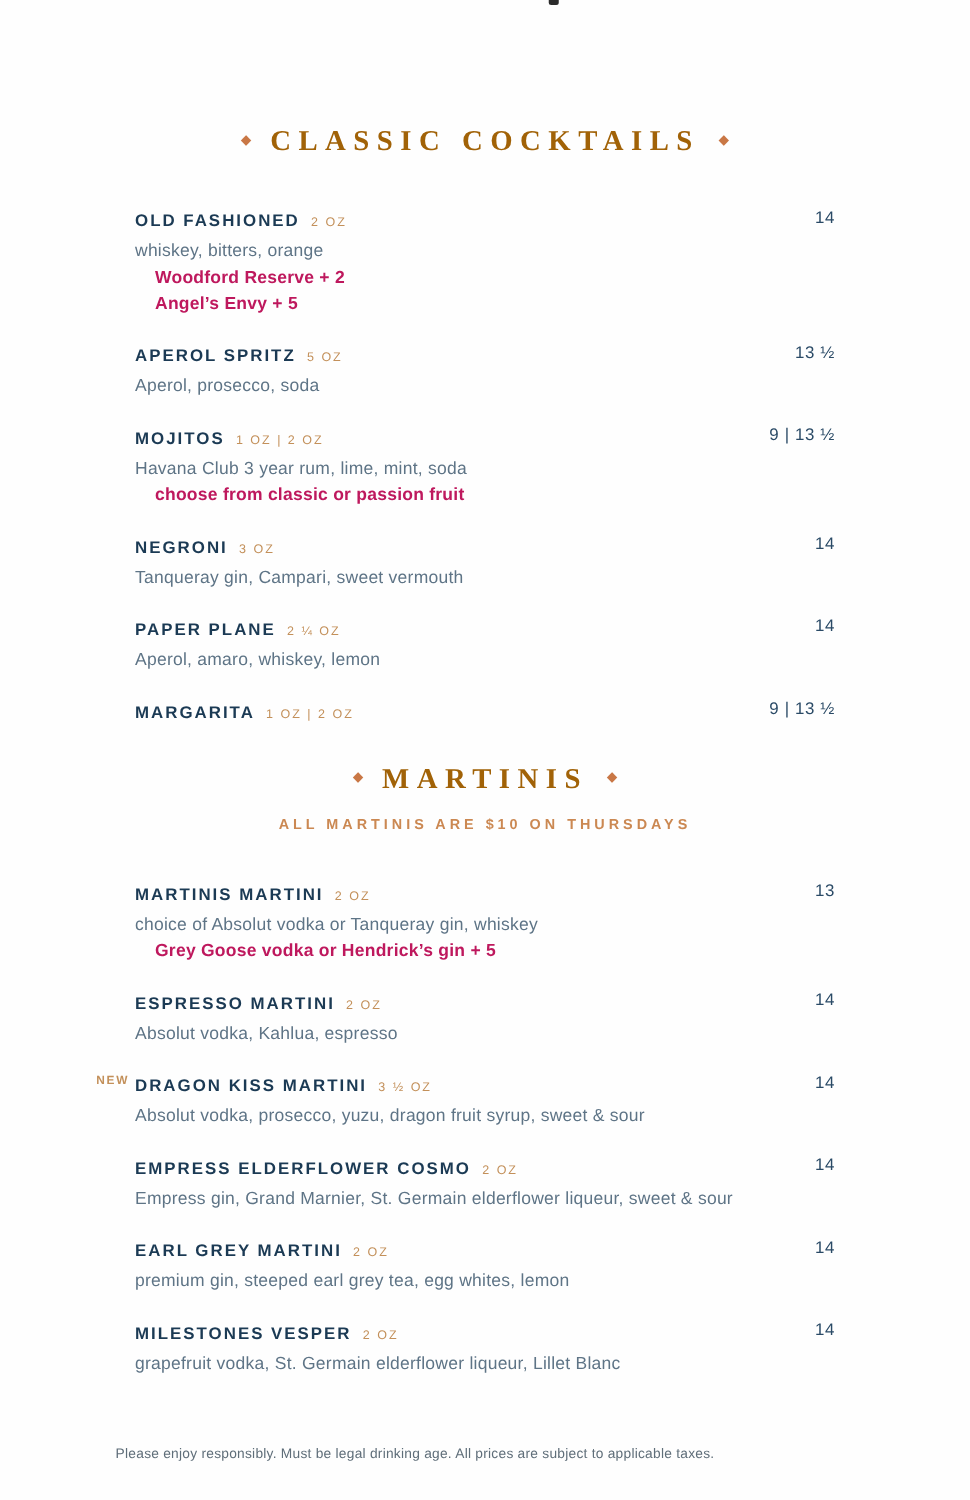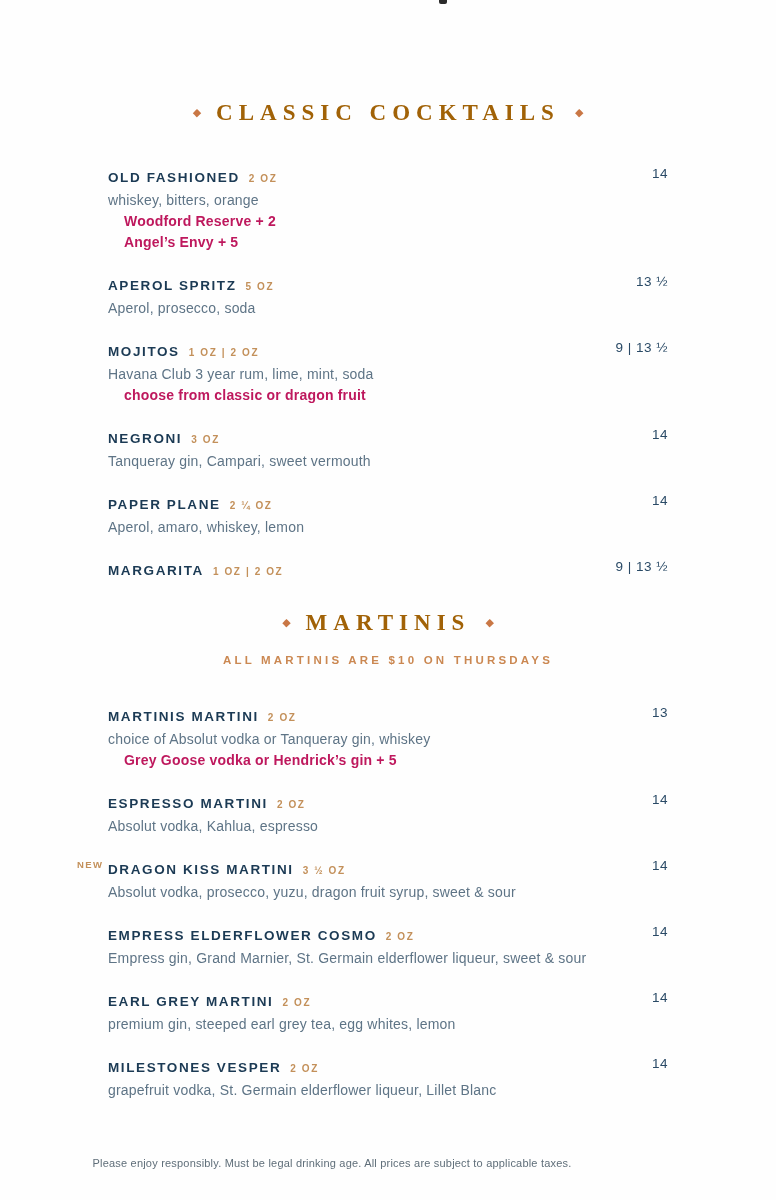--- a/index.html
+++ b/index.html
@@ -39,21 +39,21 @@
   .name-row {
     display:flex; justify-content:space-between; align-items:center;
     position:relative; line-height:20px; margin-bottom:1px;
   }
   .name-left { display:flex; align-items:baseline; }
   .item-name {
     font-size:13.5px; font-weight:700; letter-spacing:1.6px; color:#1b3a54;
     white-space:nowrap;
   }
   .item-size {
-    font-size:10px; font-weight:700; letter-spacing:1.6px; color:#c3905a;
+    font-size:10px; font-weight:400; letter-spacing:1.6px; color:#c3905a;
     margin-left:9px; white-space:nowrap;margin-top:10px;
   }
   .item-price {
     font-size:13.5px; font-weight:500; letter-spacing:0.5px; color:#2a4a66;
     white-space:nowrap;
   }
   .item-desc {
     font-size:14px; color:#5e7486; letter-spacing:0.2px; line-height:21px;
   }
   .item-extra {
@@ -110,21 +110,21 @@
 
       <div class="item">
         <div class="name-row">
           <span class="name-left">
             <span class="item-name">MOJITOS</span>
             <span class="item-size">1 OZ | 2 OZ</span>
           </span>
           <span class="item-price">9 | 13 ½</span>
         </div>
         <div class="item-desc">Havana Club 3 year rum, lime, mint, soda</div>
-        <div class="item-extra">choose from classic or dragon fruit</div>
+        <div class="item-extra">choose from classic or passion fruit</div>
       </div>
 
       <div class="item">
         <div class="name-row">
           <span class="name-left">
             <span class="item-name">NEGRONI</span>
             <span class="item-size">3 OZ</span>
           </span>
           <span class="item-price">14</span>
         </div>

